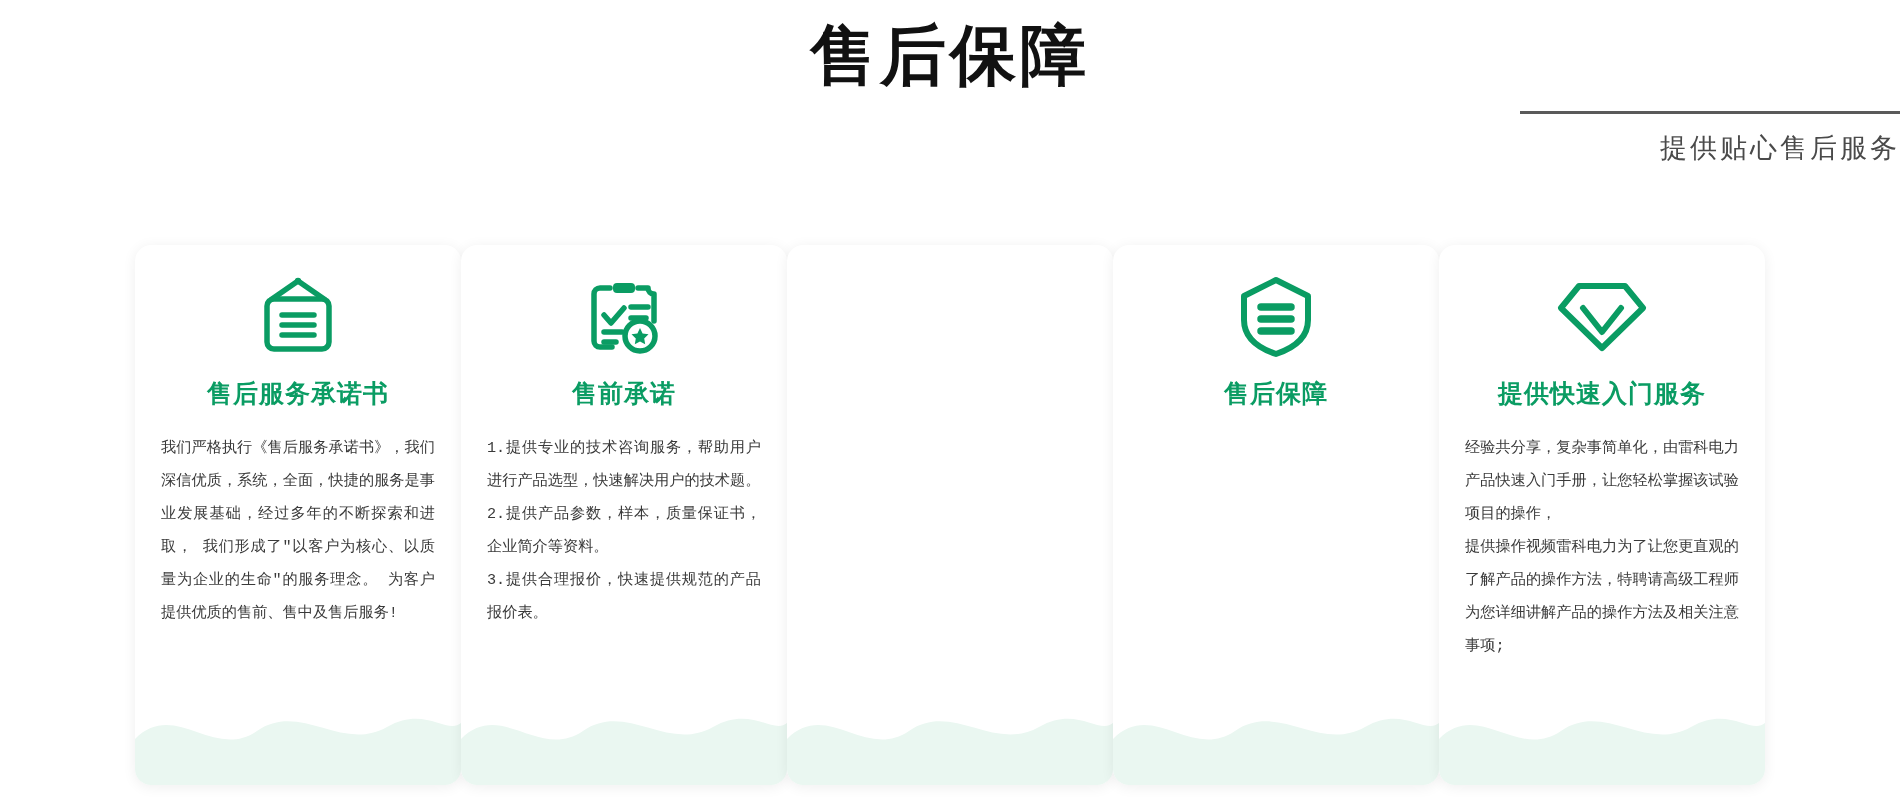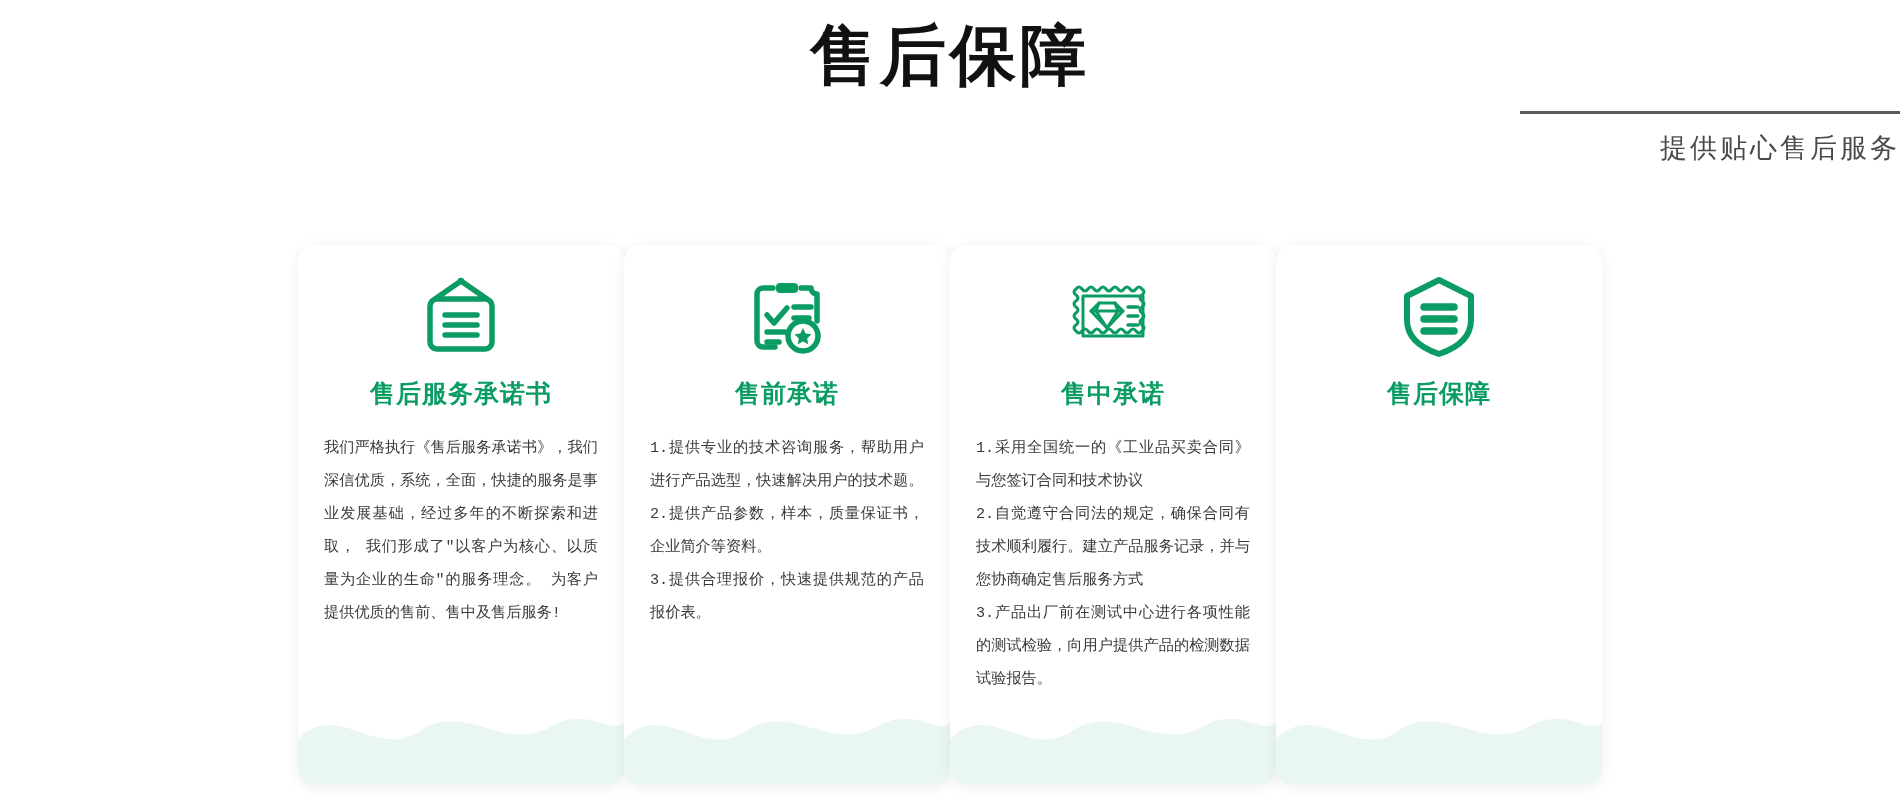--- a/index.html
+++ b/index.html
@@ -167,50 +167,48 @@
         <div class="card-body">1.提供专业的技术咨询服务，帮助用户进行产品选型，快速解决用户的技术题。
 2.提供产品参数，样本，质量保证书，企业简介等资料。
 3.提供合理报价，快速提供规范的产品报价表。</div>
       </div>
     </div>
 
     <div class="card">
       <svg class="card-wave" viewBox="0 0 326 120" preserveAspectRatio="none">
         <path d="M0,74 C40,34 78,96 122,66 C166,36 206,88 252,62 C290,40 312,70 326,58 L326,120 L0,120 Z" fill="#eaf7f1"></path>
       </svg>
-      <div class="card-inner">
-        <div class="icon-box">
-          <svg width="86" height="78" viewBox="0 0 86 78" fill="none" stroke="#0a9c63" stroke-width="3" stroke-linecap="round" stroke-linejoin="round">
-            <path d="M6 12 q3 -4 6 0 q3 4 6 0 q3 -4 6 0 q3 4 6 0 q3 -4 6 0 q3 4 6 0 q3 -4 6 0 q3 4 6 0 q3 -4 6 0 q3 4 6 0 q3 -4 6 0
-                     q4 3 0 6 q-4 3 0 6 q4 3 0 6 q-4 3 0 6 q4 3 0 6 q-4 3 0 6 q4 3 0 6
-                     q-3 4 -6 0 q-3 -4 -6 0 q-3 4 -6 0 q-3 -4 -6 0 q-3 4 -6 0 q-3 -4 -6 0 q-3 4 -6 0 q-3 -4 -6 0 q-3 4 -6 0 q-3 -4 -6 0 q-3 4 -6 0
-                     q-4 -3 0 -6 q4 -3 0 -6 q-4 -3 0 -6 q4 -3 0 -6 q-4 -3 0 -6 q4 -3 0 -6 q-4 -3 0 -6 Z"></path>
-            <rect x="13" y="19" width="60" height="40"></rect>
-            <path d="M21 34 l8 -8 h16 l8 8 l-16 17 Z"></path>
-            <path d="M21 34 H53 M29 26 l-3 8 l11 17 l11 -17 l-3 -8"></path>
-            <path d="M58 30 H68 M58 39 H68 M58 48 H68" stroke-width="3.4"></path>
-          </svg>
-        </div>
-        <div class="card-title">售中承诺</div>
-        <div class="card-body">1.采用全国统一的《工业品买卖合同》与您签订合同和技术协议
-2.自觉遵守合同法的规定，确保合同有技术顺利履行。建立产品服务记录，并与您协商确定售后服务方式
-3.产品出厂前在测试中心进行各项性能的测试检验，向用户提供产品的检测数据试验报告。</div>
-      </div>
     </div>
 
     <div class="card">
       <svg class="card-wave" viewBox="0 0 326 120" preserveAspectRatio="none">
         <path d="M0,74 C40,34 78,96 122,66 C166,36 206,88 252,62 C290,40 312,70 326,58 L326,120 L0,120 Z" fill="#eaf7f1"></path>
       </svg>
       <div class="card-inner">
         <div class="icon-box">
           <svg width="80" height="84" viewBox="0 0 80 84" fill="none" stroke="#0a9c63" stroke-width="6" stroke-linecap="round" stroke-linejoin="round">
             <path d="M40 6 L72 22 V46 C72 64 58 74 40 80 C22 74 8 64 8 46 V22 Z"></path>
             <path d="M25 33 H55 M25 45 H55 M25 57 H55" stroke-width="7.5"></path>
           </svg>
         </div>
         <div class="card-title">售后保障</div>
       </div>
     </div>
 
+    <div class="card">
+      <svg class="card-wave" viewBox="0 0 326 120" preserveAspectRatio="none">
+        <path d="M0,74 C40,34 78,96 122,66 C166,36 206,88 252,62 C290,40 312,70 326,58 L326,120 L0,120 Z" fill="#eaf7f1"></path>
+      </svg>
+      <div class="card-inner">
+        <div class="icon-box">
+          <svg width="94" height="80" viewBox="0 0 94 80" fill="none" stroke="#0a9c63" stroke-width="6" stroke-linecap="round" stroke-linejoin="round">
+            <path d="M24 10 H70 L88 32 L47 72 L6 32 Z"></path>
+            <path d="M28 32 L47 56 L66 32"></path>
+          </svg>
+        </div>
+        <div class="card-title">提供快速入门服务</div>
+        <div class="card-body">经验共分享，复杂事简单化，由雷科电力产品快速入门手册，让您轻松掌握该试验项目的操作，
+提供操作视频雷科电力为了让您更直观的了解产品的操作方法，特聘请高级工程师为您详细讲解产品的操作方法及相关注意事项;</div>
+      </div>
+    </div>
 
   </div>
 </div>
 
 </body></html>

